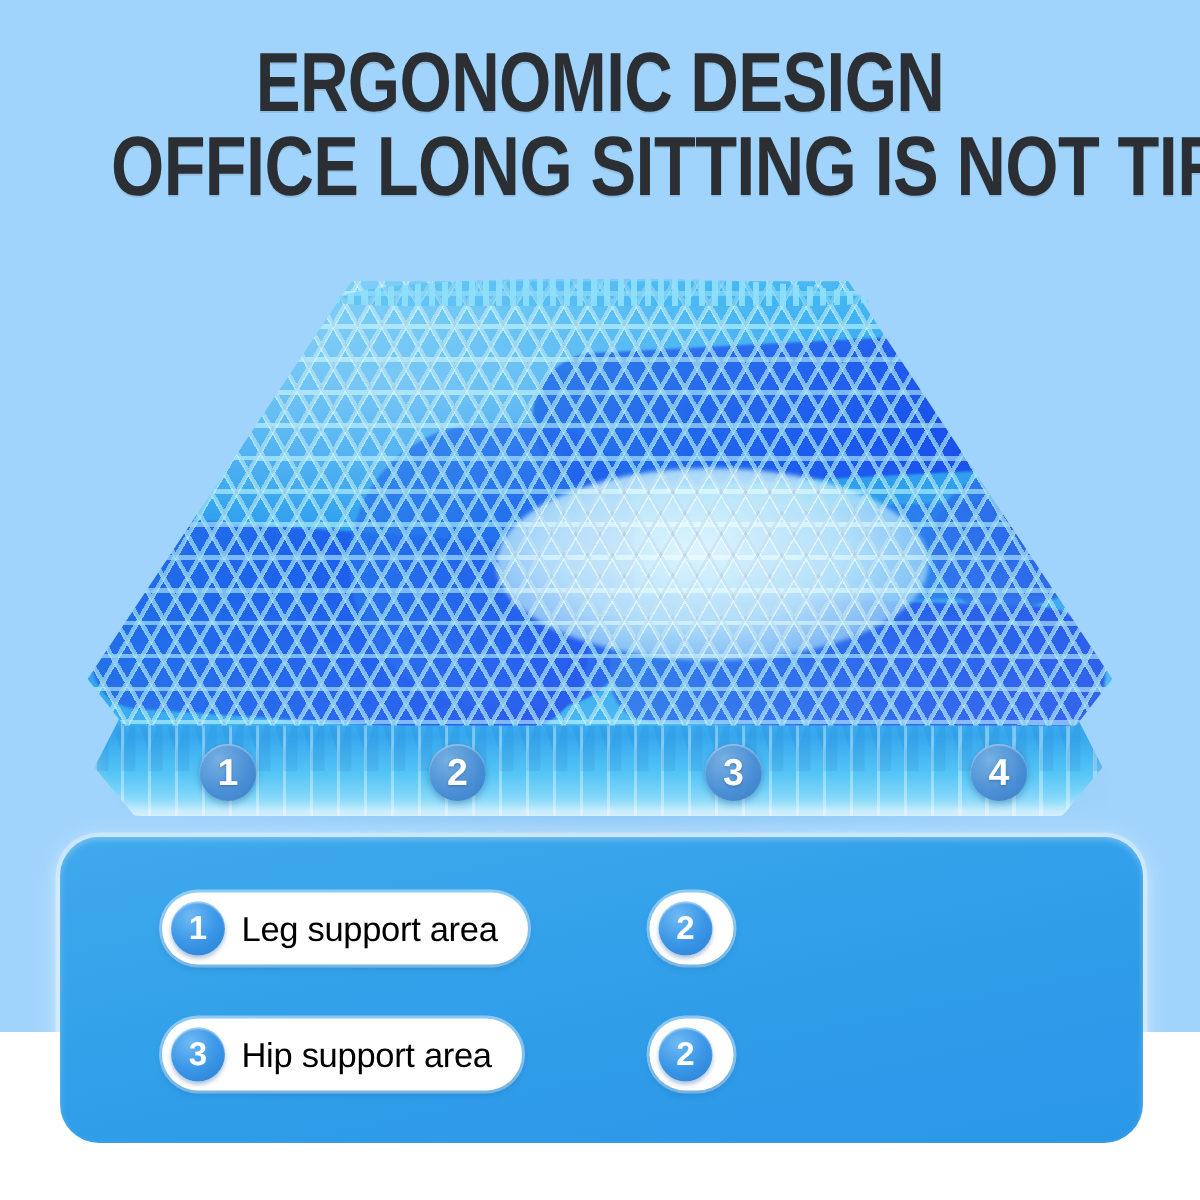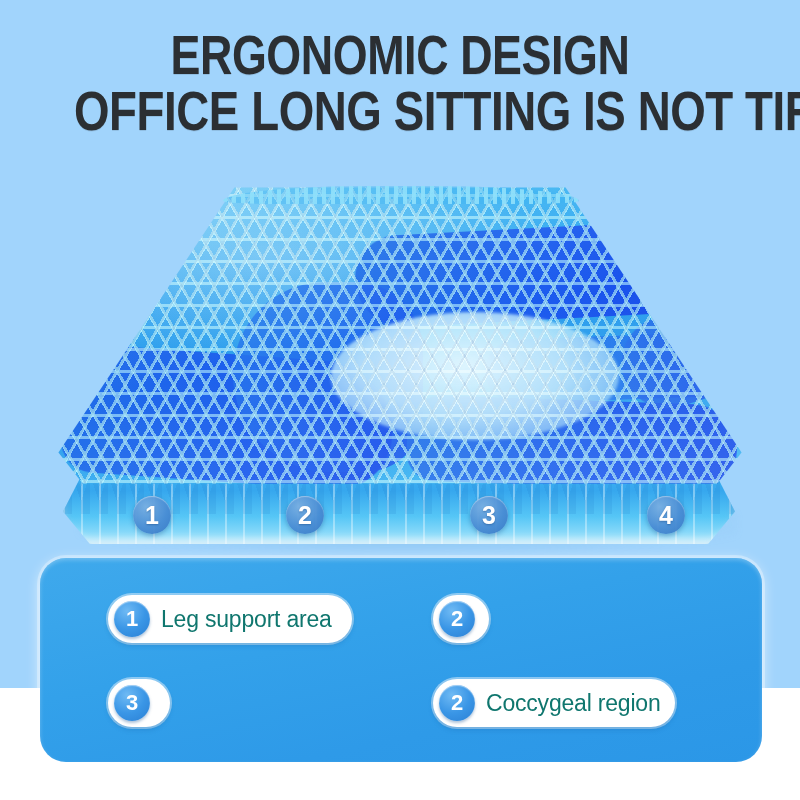--- a/index.html
+++ b/index.html
@@ -304,21 +304,21 @@
                inset 0 1px 1px rgba(255,255,255,0.5);
     color:#ffffff;
     font-size:22px;
     font-weight:bold;
     line-height:36px;
     text-align:center;
   }
 
   .pill-label {
     margin-left:11px;
-    color:#0f766e;
+    color:#000000;
     font-size:23px;
     font-weight:normal;
     letter-spacing:-0.2px;
     white-space:nowrap;
   }
 
   
   .legend-grid > .cell { display:flex; }
   .legend-grid > .cell.left  { justify-content:flex-start; padding-left:48px; }
   .legend-grid > .cell.right { justify-content:flex-start; padding-left:28px; }
@@ -377,26 +377,26 @@
 
       <div class="cell right">
         <div class="pill wide">
           <span class="pill-badge">2</span>
         </div>
       </div>
 
       <div class="cell left">
         <div class="pill">
           <span class="pill-badge">3</span>
+          <span class="pill-label">Hip support area</span>
         </div>
       </div>
 
       <div class="cell right">
         <div class="pill wide">
           <span class="pill-badge">2</span>
-          <span class="pill-label">Coccygeal region</span>
         </div>
       </div>
 
     </div>
   </div>
 
 </div>
 
 </body></html>

